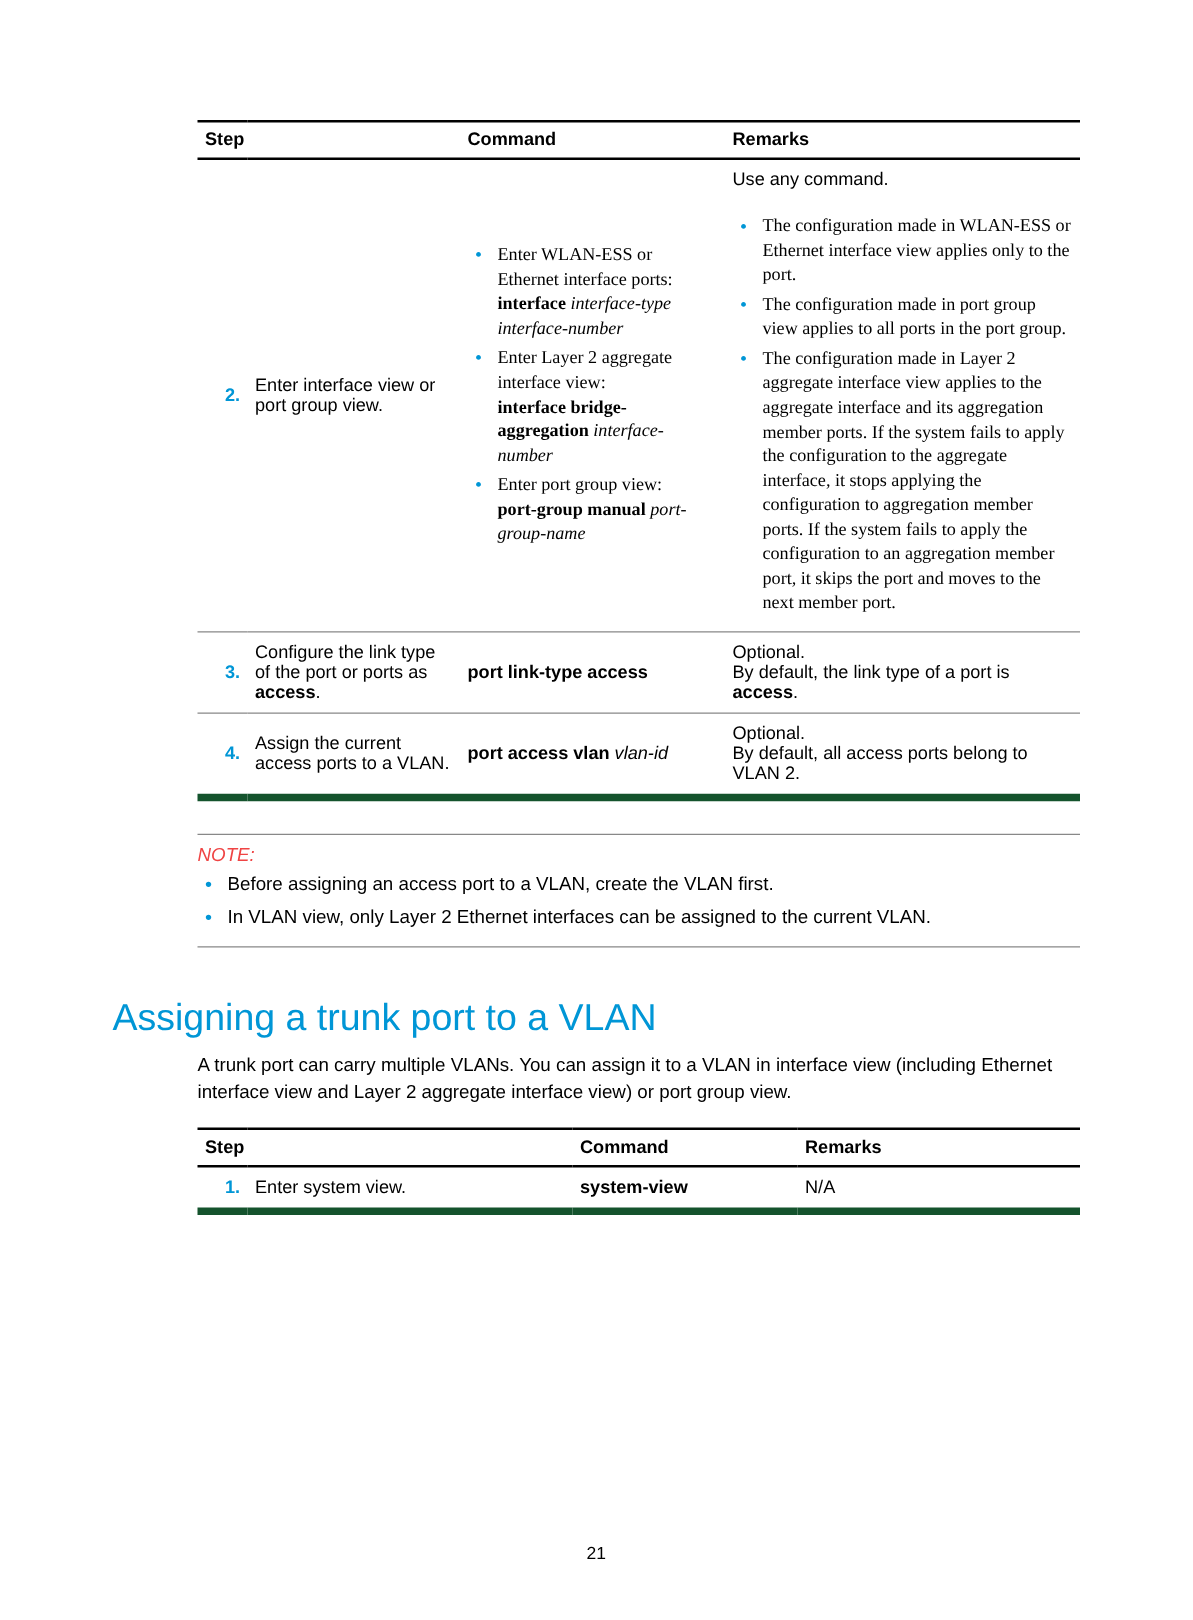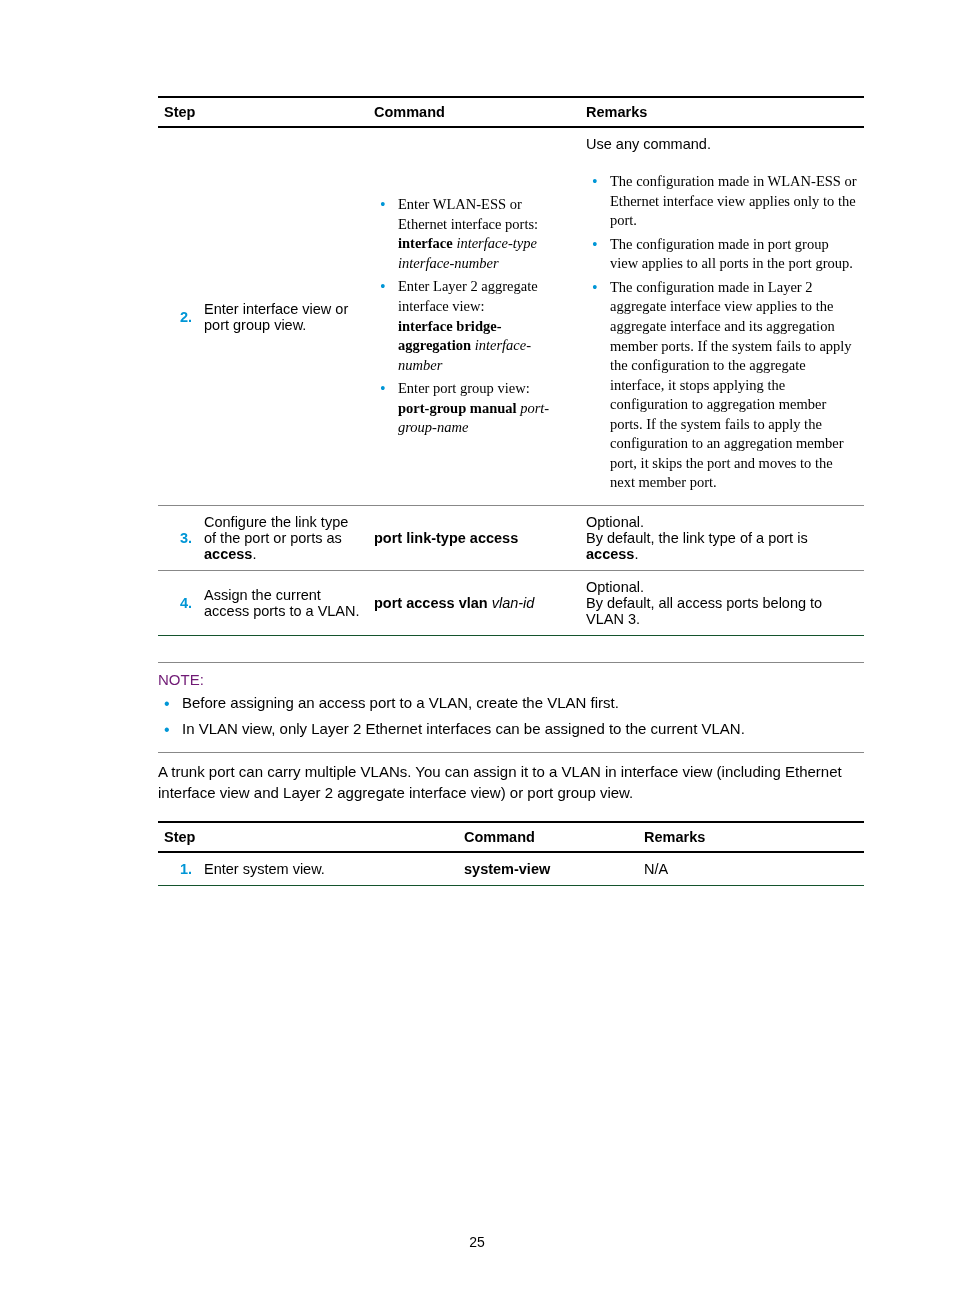--- a/index.html
+++ b/index.html
@@ -16,21 +16,21 @@
   .page {
     padding: 96px 90px 0 90px;
   }
   .indent {
     margin-left: 68px;
   }
   table.proc {
     width: 100%;
     border-collapse: collapse;
     border-top: 2px solid #000;
-    border-bottom: 1px solid #14532d;
+    border-bottom: 6px solid #14532d;
     font-size: 14.5px;
   }
   table.proc th {
     text-align: left;
     font-weight: bold;
     padding: 6px 6px 6px 6px;
     border-bottom: 2px solid #000;
     vertical-align: bottom;
   }
   table.proc td {
@@ -73,23 +73,24 @@
   }
   .bold { font-weight: bold; }
   .ital { font-style: italic; }
   .notebox {
     margin-top: 26px;
     border-top: 1px solid #888;
     border-bottom: 1px solid #888;
     padding: 6px 0 8px 0;
   }
   .note-label {
-    color: #701a75;
+    color: #ef4444;
     font-size: 15px;
     margin: 2px 0 2px 0;
+    font-style: italic;
   }
   ul.notelist {
     list-style: none;
     padding: 0;
     margin: 0;
   }
   ul.notelist > li {
     position: relative;
     padding-left: 24px;
     margin: 4px 0;
@@ -191,35 +192,36 @@
             </div>
           </td>
         </tr>
 
         <tr class="midrow">
           <td class="stepnum">4.</td>
           <td class="stepdesc">Assign the current access ports to a VLAN.</td>
           <td><span class="bold">port access vlan</span><span class="ital"> vlan-id</span></td>
           <td>
             <div>Optional.</div>
-            <div>By default, all access ports belong to VLAN 3.</div>
+            <div>By default, all access ports belong to VLAN 2.</div>
           </td>
         </tr>
       </tbody>
     </table>
 
     <div class="notebox">
       <div class="note-label">NOTE:</div>
       <ul class="notelist">
         <li>Before assigning an access port to a VLAN, create the VLAN first.</li>
         <li>In VLAN view, only Layer 2 Ethernet interfaces can be assigned to the current VLAN.</li>
       </ul>
     </div>
   </div>
 
+  <h2 class="section">Assigning a trunk port to a VLAN</h2>
 
   <div class="indent">
     <p class="body">A trunk port can carry multiple VLANs. You can assign it to a VLAN in interface view (including Ethernet interface view and Layer 2 aggregate interface view) or port group view.</p>
 
     <table class="proc t2" style="margin-top:18px;">
       <colgroup>
         <col style="width:34px">
         <col class="col-step">
         <col class="col-cmd">
         <col>
@@ -237,13 +239,13 @@
           <td>Enter system view.</td>
           <td><span class="bold">system-view</span></td>
           <td>N/A</td>
         </tr>
       </tbody>
     </table>
   </div>
 
 </div>
 
-<div class="pagenum">25</div>
+<div class="pagenum">21</div>
 
 </body></html>

